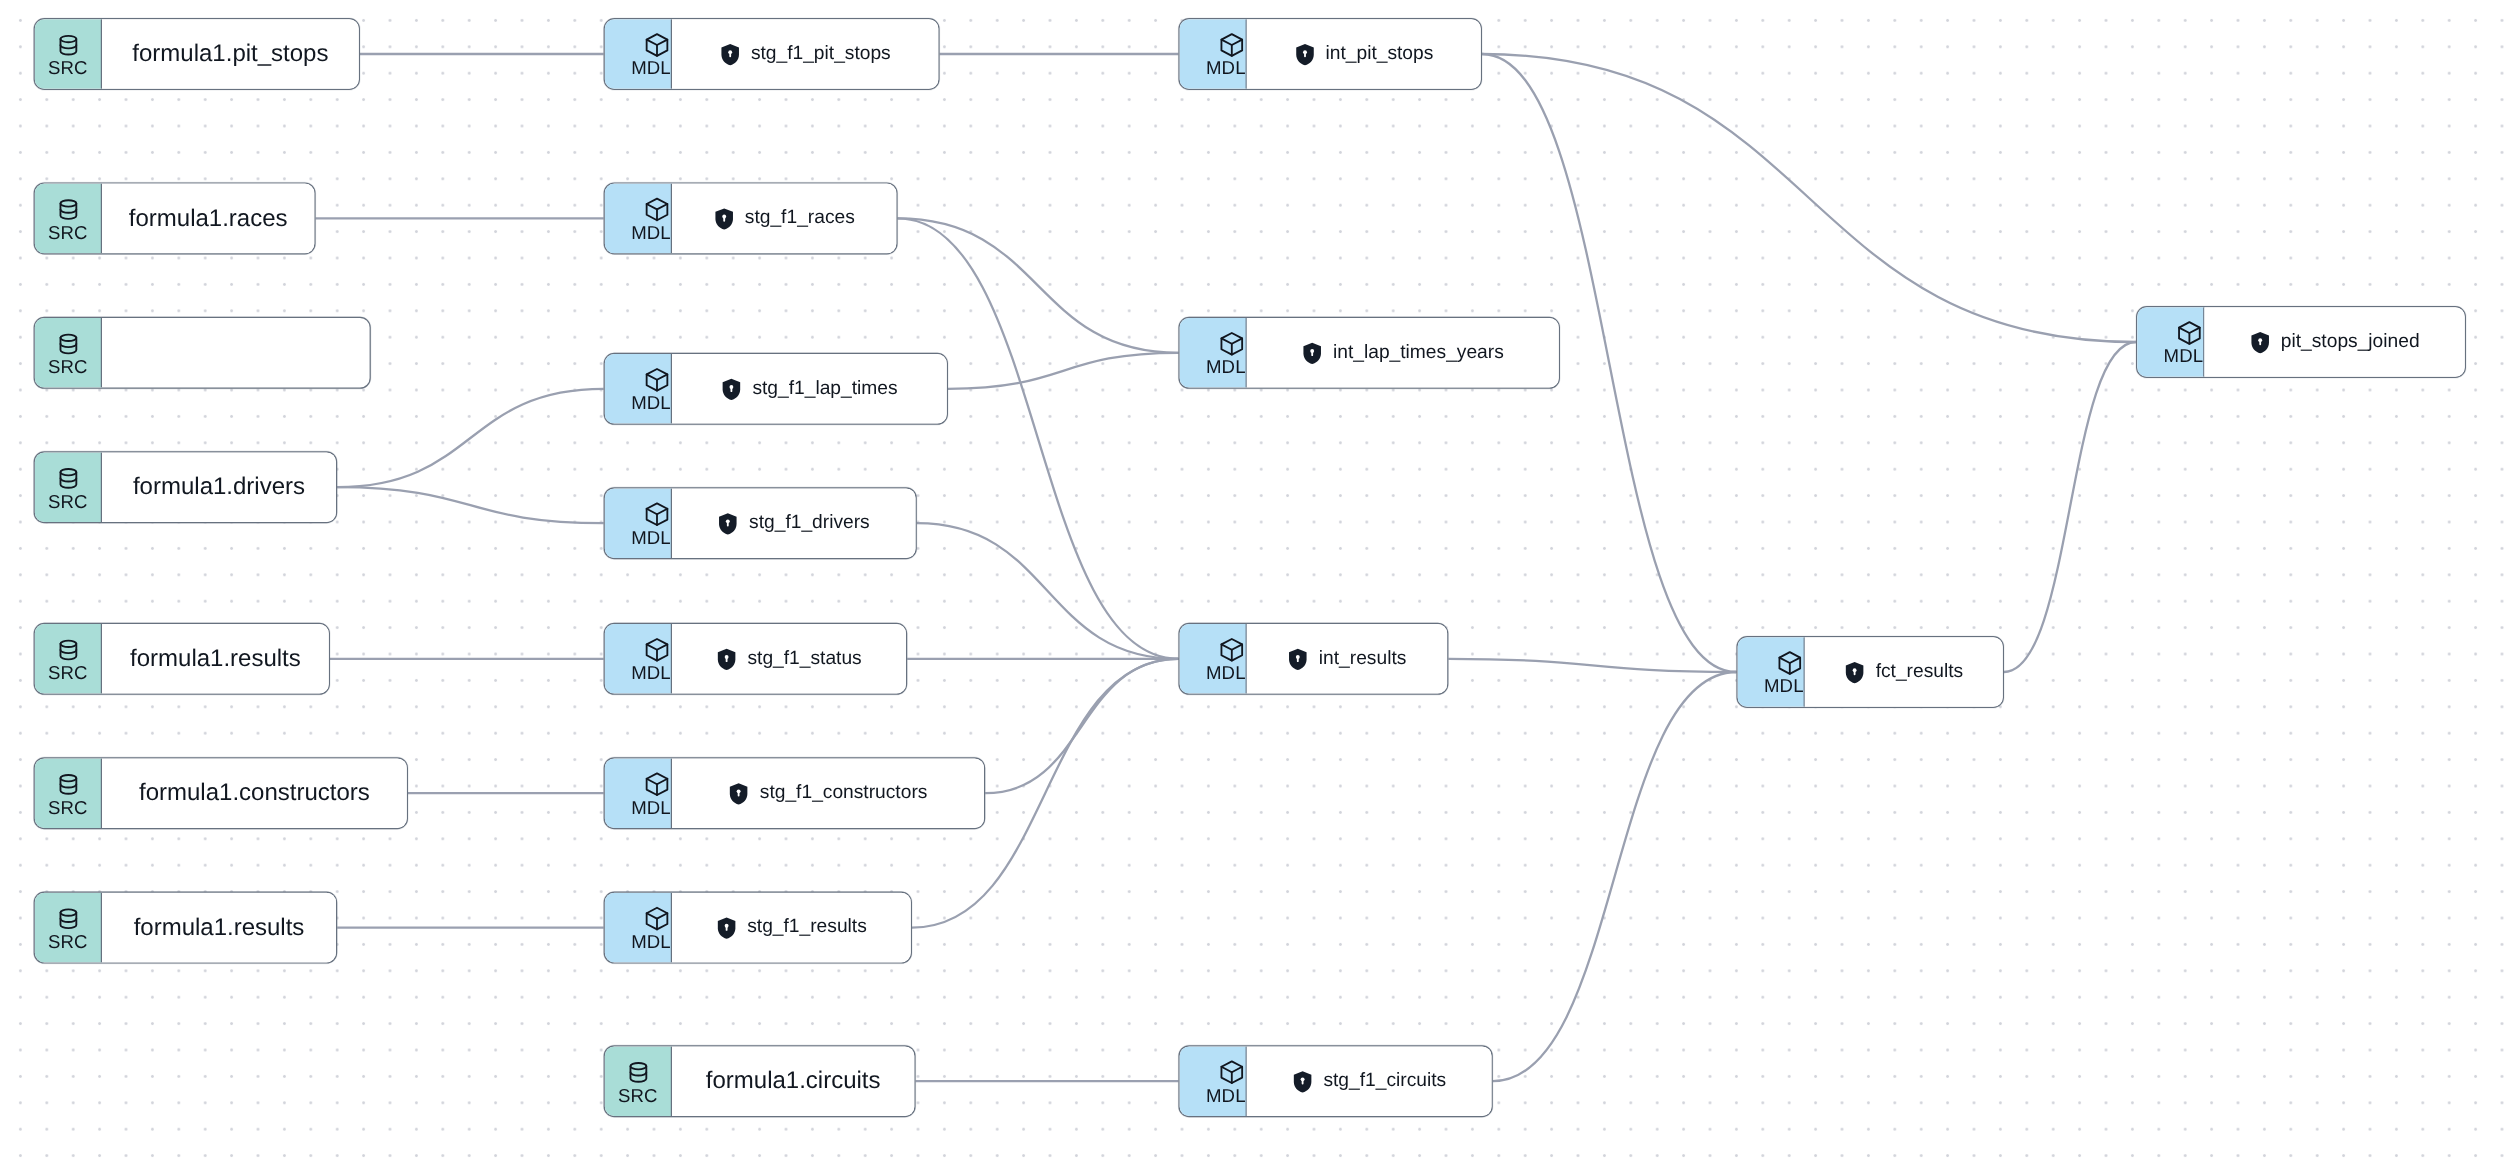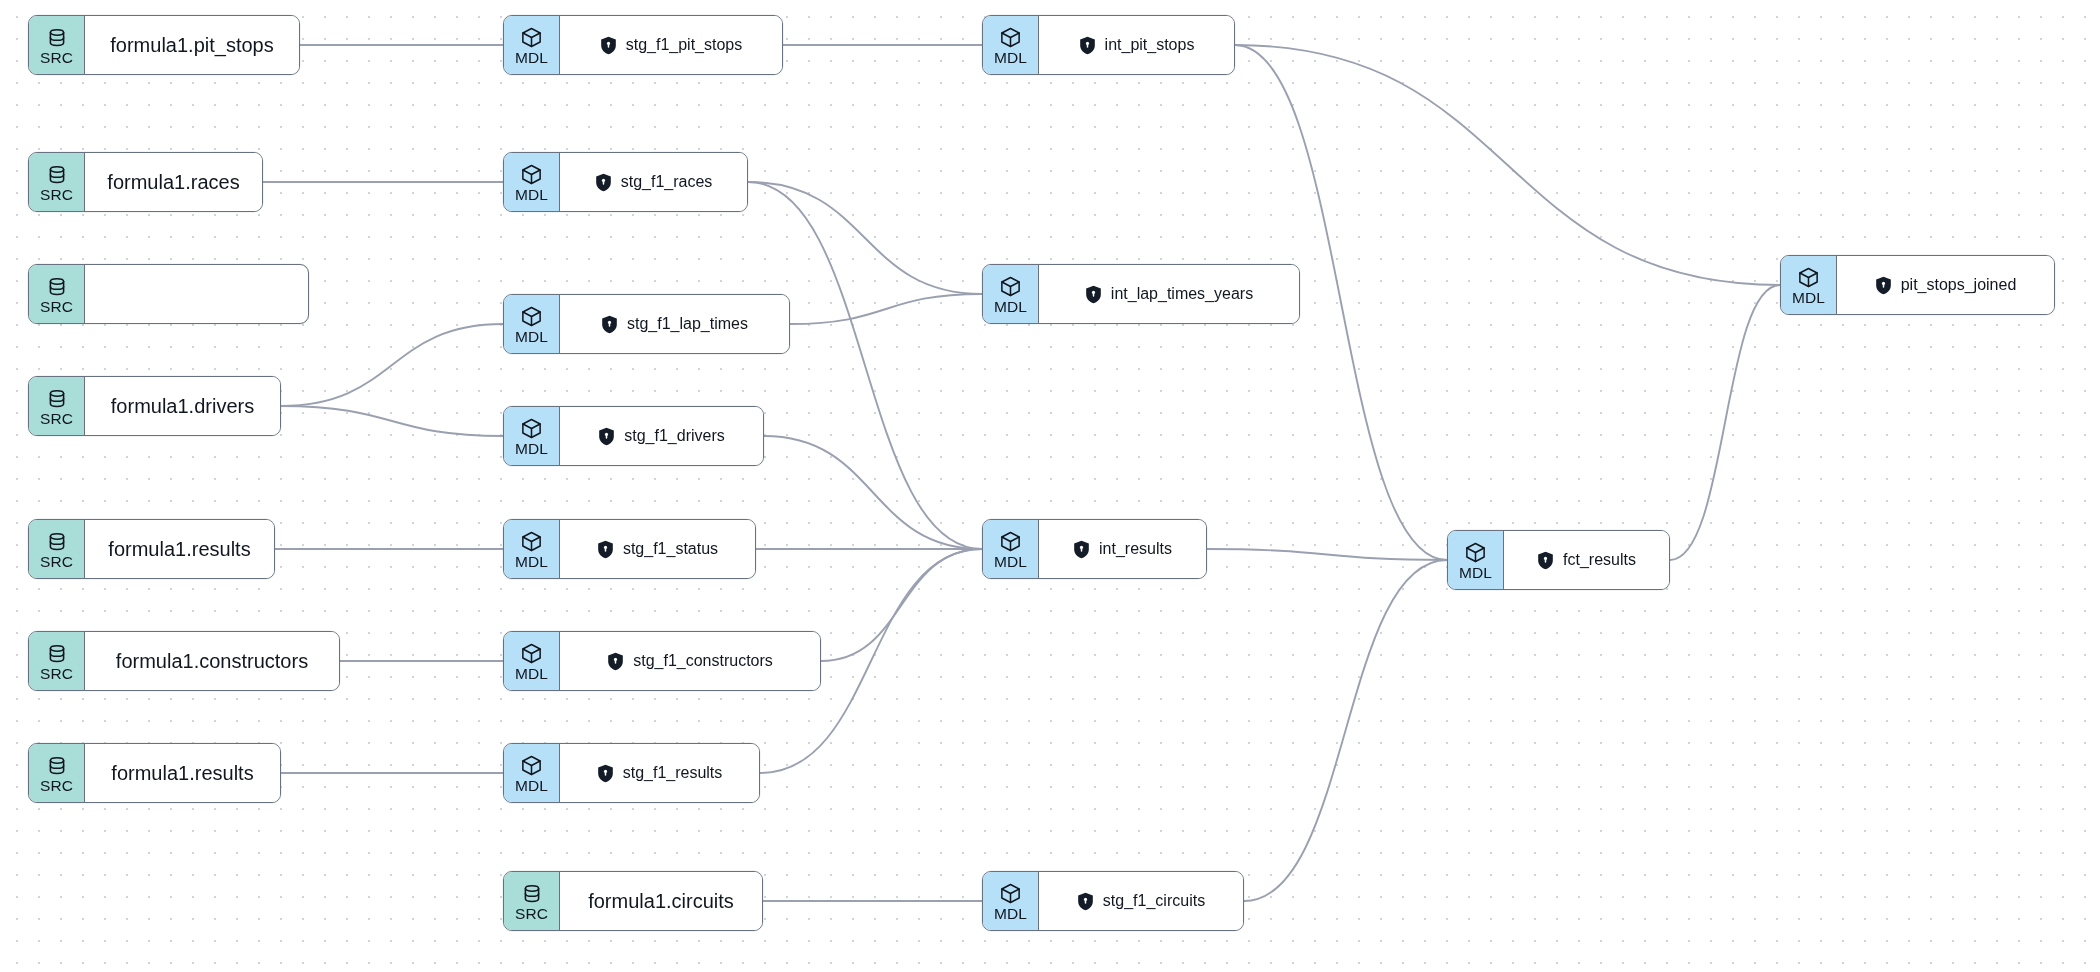--- a/index.html
+++ b/index.html
@@ -55,21 +55,21 @@
     width: 56px;
     display: flex;
     flex-direction: column;
     align-items: center;
     justify-content: center;
     border-right: 1.6px solid #67717f;
     padding-top: 3px;
     box-sizing: border-box;
   }
   .node.src .node-badge { background: #a9ddd7; }
-  .node.mdl .node-badge { background: #b6e0f7; }
+  .node.mdl .node-badge { background: #b6e0f7; align-items: flex-end; }
   .badge-icon {
     display: block;
     line-height: 0;
     margin-bottom: 1px;
   }
   .badge-text {
     font-size: 15.5px;
     letter-spacing: 0.1px;
     color: #11161f;
     line-height: 1.05;

